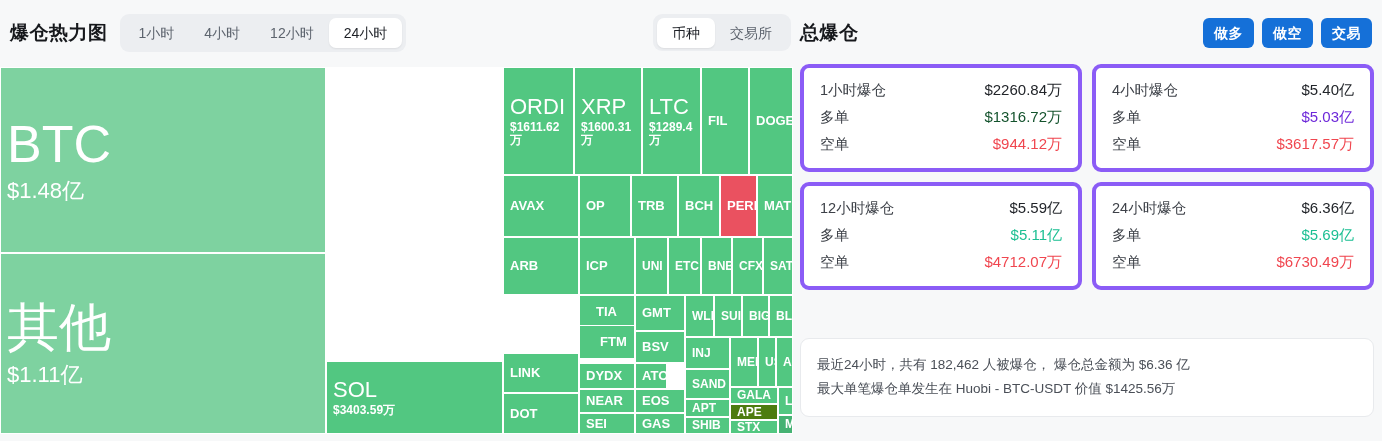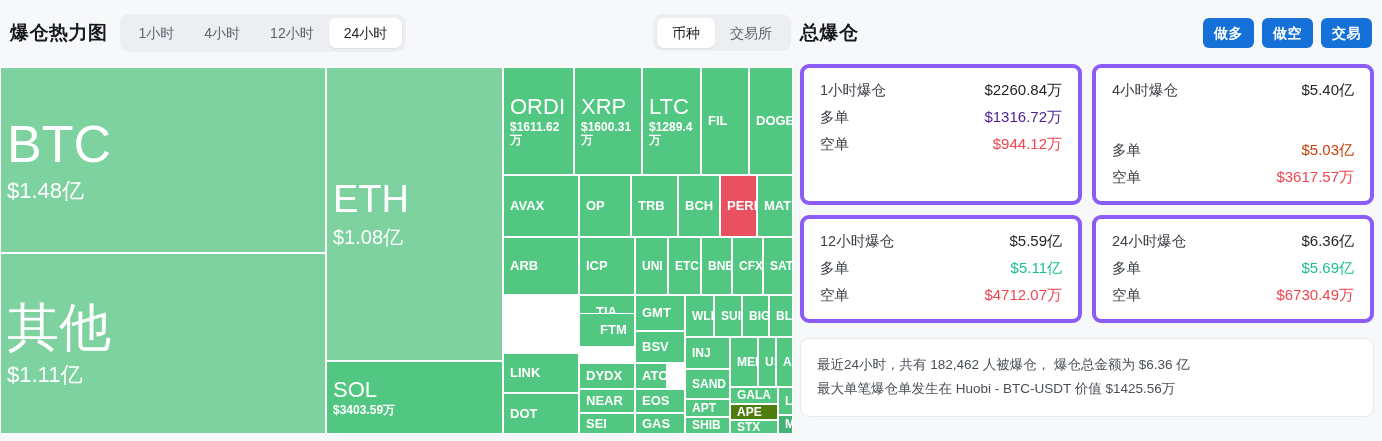--- a/index.html
+++ b/index.html
@@ -129,24 +129,20 @@
 
   <div class="treemap" id="treemap">
       <div class="tile sz-xl" style="left: 0px; top: 0px; width: 326px; height: 186px; background: rgb(126, 210, 160);">
         <div class="sym">BTC</div>
         <div class="val">$1.48亿</div>
       </div>
       <div class="tile sz-xl" style="left: 0px; top: 186px; width: 326px; height: 181px; background: rgb(126, 210, 160);">
         <div class="sym">其他</div>
         <div class="val">$1.11亿</div>
       </div>
-      <div class="tile sz-lg" style="left: 326px; top: 0px; width: 177px; height: 294px; background: rgb(126, 210, 160);">
-        <div class="sym">ETH</div>
-        <div class="val">$1.08亿</div>
-      </div>
       <div class="tile sz-md" style="left: 326px; top: 294px; width: 177px; height: 73px; background: rgb(82, 199, 129);">
         <div class="sym">SOL</div>
         <div class="val">$3403.59万</div>
       </div>
       <div class="tile sz-md" style="left: 503px; top: 0px; width: 71px; height: 108px; background: rgb(82, 199, 129);">
         <div class="sym">ORDI</div>
         <div class="val">$1611.62万</div>
       </div>
       <div class="tile sz-md" style="left: 574px; top: 0px; width: 68px; height: 108px; background: rgb(82, 199, 129);">
         <div class="sym">XRP</div>
@@ -197,21 +193,21 @@
       </div>
       <div class="tile sz-xs" style="left: 732px; top: 170px; width: 31px; height: 58px; background: rgb(82, 199, 129); text-align: right;">
         <div class="sym">CFX</div>
       </div>
       <div class="tile sz-xs" style="left: 763px; top: 170px; width: 30px; height: 58px; background: rgb(82, 199, 129);">
         <div class="sym">SATS</div>
       </div>
       <div class="tile sz-sm" style="left: 579px; top: 228px; width: 56px; height: 34px; background: rgb(82, 199, 129); padding-left: 16px;">
         <div class="sym">TIA</div>
       </div>
-      <div class="tile sz-sm" style="left: 579px; top: 246px; width: 56px; height: 34px; background: rgb(82, 199, 129); padding-left: 20px;">
+      <div class="tile sz-sm" style="left: 579px; top: 258px; width: 56px; height: 34px; background: rgb(82, 199, 129); padding-left: 20px;">
         <div class="sym">FTM</div>
       </div>
       <div class="tile sz-sm" style="left: 635px; top: 228px; width: 50px; height: 36px; background: rgb(82, 199, 129);">
         <div class="sym">GMT</div>
       </div>
       <div class="tile sz-sm" style="left: 635px; top: 264px; width: 50px; height: 32px; background: rgb(82, 199, 129);">
         <div class="sym">BSV</div>
       </div>
       <div class="tile sz-xs" style="left: 685px; top: 228px; width: 29px; height: 42px; background: rgb(82, 199, 129);">
         <div class="sym">WLD</div>
@@ -288,35 +284,35 @@
     </div>
 
   <div class="cards" id="cards">
       <div class="card">
         <div class="row">
           <span class="k">1小时爆仓</span>
           <span class="v">$2260.84万</span>
         </div>
         <div class="row">
           <span class="k">多单</span>
-          <span class="v long" style="color: #4c1d95;">$1316.72万</span>
+          <span class="v long" style="color: #14532d;">$1316.72万</span>
         </div>
         <div class="row">
           <span class="k">空单</span>
           <span class="v short" style="color: rgb(240, 70, 79);">$944.12万</span>
         </div>
       </div>
       <div class="card">
         <div class="row">
           <span class="k">4小时爆仓</span>
           <span class="v">$5.40亿</span>
         </div>
         <div class="row">
           <span class="k">多单</span>
-          <span class="v long" style="color: #c2410c; margin-top: 33px;">$5.03亿</span>
+          <span class="v long" style="color: #6d28d9;">$5.03亿</span>
         </div>
         <div class="row">
           <span class="k">空单</span>
           <span class="v short" style="color: rgb(240, 70, 79);">$3617.57万</span>
         </div>
       </div>
       <div class="card">
         <div class="row">
           <span class="k">12小时爆仓</span>
           <span class="v">$5.59亿</span>

